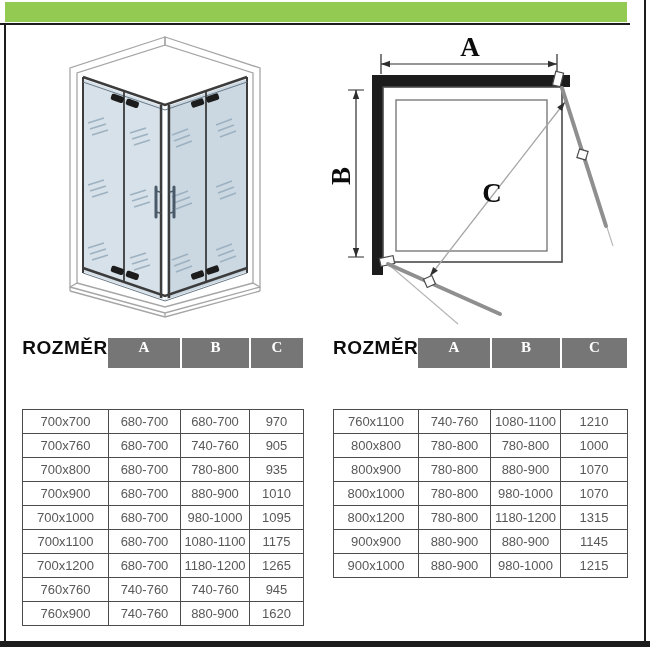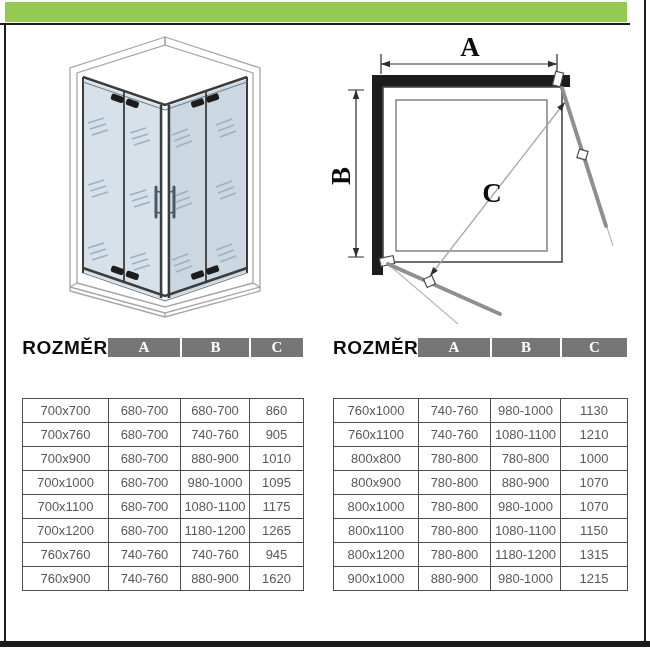--- a/index.html
+++ b/index.html
@@ -27,21 +27,21 @@
   .dim{stroke:#2e2e2e;stroke-width:1.2;fill:none;}
   .sq-outer{stroke:#4a4a4a;stroke-width:1.6;fill:none;}
   .sq-inner{stroke:#707070;stroke-width:1.3;fill:none;}
   .pivot{fill:#fdfdfd;stroke:#4a4a4a;stroke-width:1.2;}
   .serif-lbl{font-family:"Liberation Serif",serif;font-weight:bold;font-size:27px;fill:#0c0c0c;}
 
   
   .tbl{position:absolute;top:338px;}
   .tbl-1{left:22px;width:281px;}
   .tbl-2{left:333px;width:294px;}
-  .tbl-head{display:flex;height:19px;margin-bottom:10px;}
+  .tbl-head{display:flex;height:30px;margin-bottom:10px;}
   .tbl-title{font-weight:bold;font-size:19px;line-height:19px;letter-spacing:.5px;
              color:var(--title_text);text-align:center;}
   .tbl-1 .tbl-title{width:86px;}
   .tbl-2 .tbl-title{width:85px;}
   .hcell{background:var(--header_gray);color:var(--header_text);
          font-family:"Liberation Serif",serif;font-weight:bold;font-size:15px;
          line-height:19px;text-align:center;box-sizing:border-box;}
   .hcell + .hcell{border-left:2px solid #fff;}
   table.dims{border-collapse:collapse;table-layout:fixed;width:100%;margin-top:41px;}
   table.dims td{border:1.6px solid var(--cell_border);height:23px;padding:0;
@@ -175,27 +175,33 @@
           <col style="width:86px">
           <col style="width:72px">
           <col style="width:69px">
           <col style="width:54px">
         </colgroup>
       <tbody>
           <tr>
             <td>700x700</td>
             <td>680-700</td>
             <td>680-700</td>
-            <td>860</td>
+            <td>970</td>
           </tr>
           <tr>
             <td>700x760</td>
             <td>680-700</td>
             <td>740-760</td>
             <td>905</td>
+          </tr>
+          <tr>
+            <td>700x800</td>
+            <td>680-700</td>
+            <td>780-800</td>
+            <td>935</td>
           </tr>
           <tr>
             <td>700x900</td>
             <td>680-700</td>
             <td>880-900</td>
             <td>1010</td>
           </tr>
           <tr>
             <td>700x1000</td>
             <td>680-700</td>
@@ -239,26 +245,20 @@
     </div>
     <table class="dims">
       <colgroup>
           <col style="width:85px">
           <col style="width:72px">
           <col style="width:70px">
           <col style="width:67px">
         </colgroup>
       <tbody>
           <tr>
-            <td>760x1000</td>
-            <td>740-760</td>
-            <td>980-1000</td>
-            <td>1130</td>
-          </tr>
-          <tr>
             <td>760x1100</td>
             <td>740-760</td>
             <td>1080-1100</td>
             <td>1210</td>
           </tr>
           <tr>
             <td>800x800</td>
             <td>780-800</td>
             <td>780-800</td>
             <td>1000</td>
@@ -269,30 +269,30 @@
             <td>880-900</td>
             <td>1070</td>
           </tr>
           <tr>
             <td>800x1000</td>
             <td>780-800</td>
             <td>980-1000</td>
             <td>1070</td>
           </tr>
           <tr>
-            <td>800x1100</td>
-            <td>780-800</td>
-            <td>1080-1100</td>
-            <td>1150</td>
-          </tr>
-          <tr>
             <td>800x1200</td>
             <td>780-800</td>
             <td>1180-1200</td>
             <td>1315</td>
+          </tr>
+          <tr>
+            <td>900x900</td>
+            <td>880-900</td>
+            <td>880-900</td>
+            <td>1145</td>
           </tr>
           <tr>
             <td>900x1000</td>
             <td>880-900</td>
             <td>980-1000</td>
             <td>1215</td>
           </tr>
         </tbody>
     </table>
   </div>

